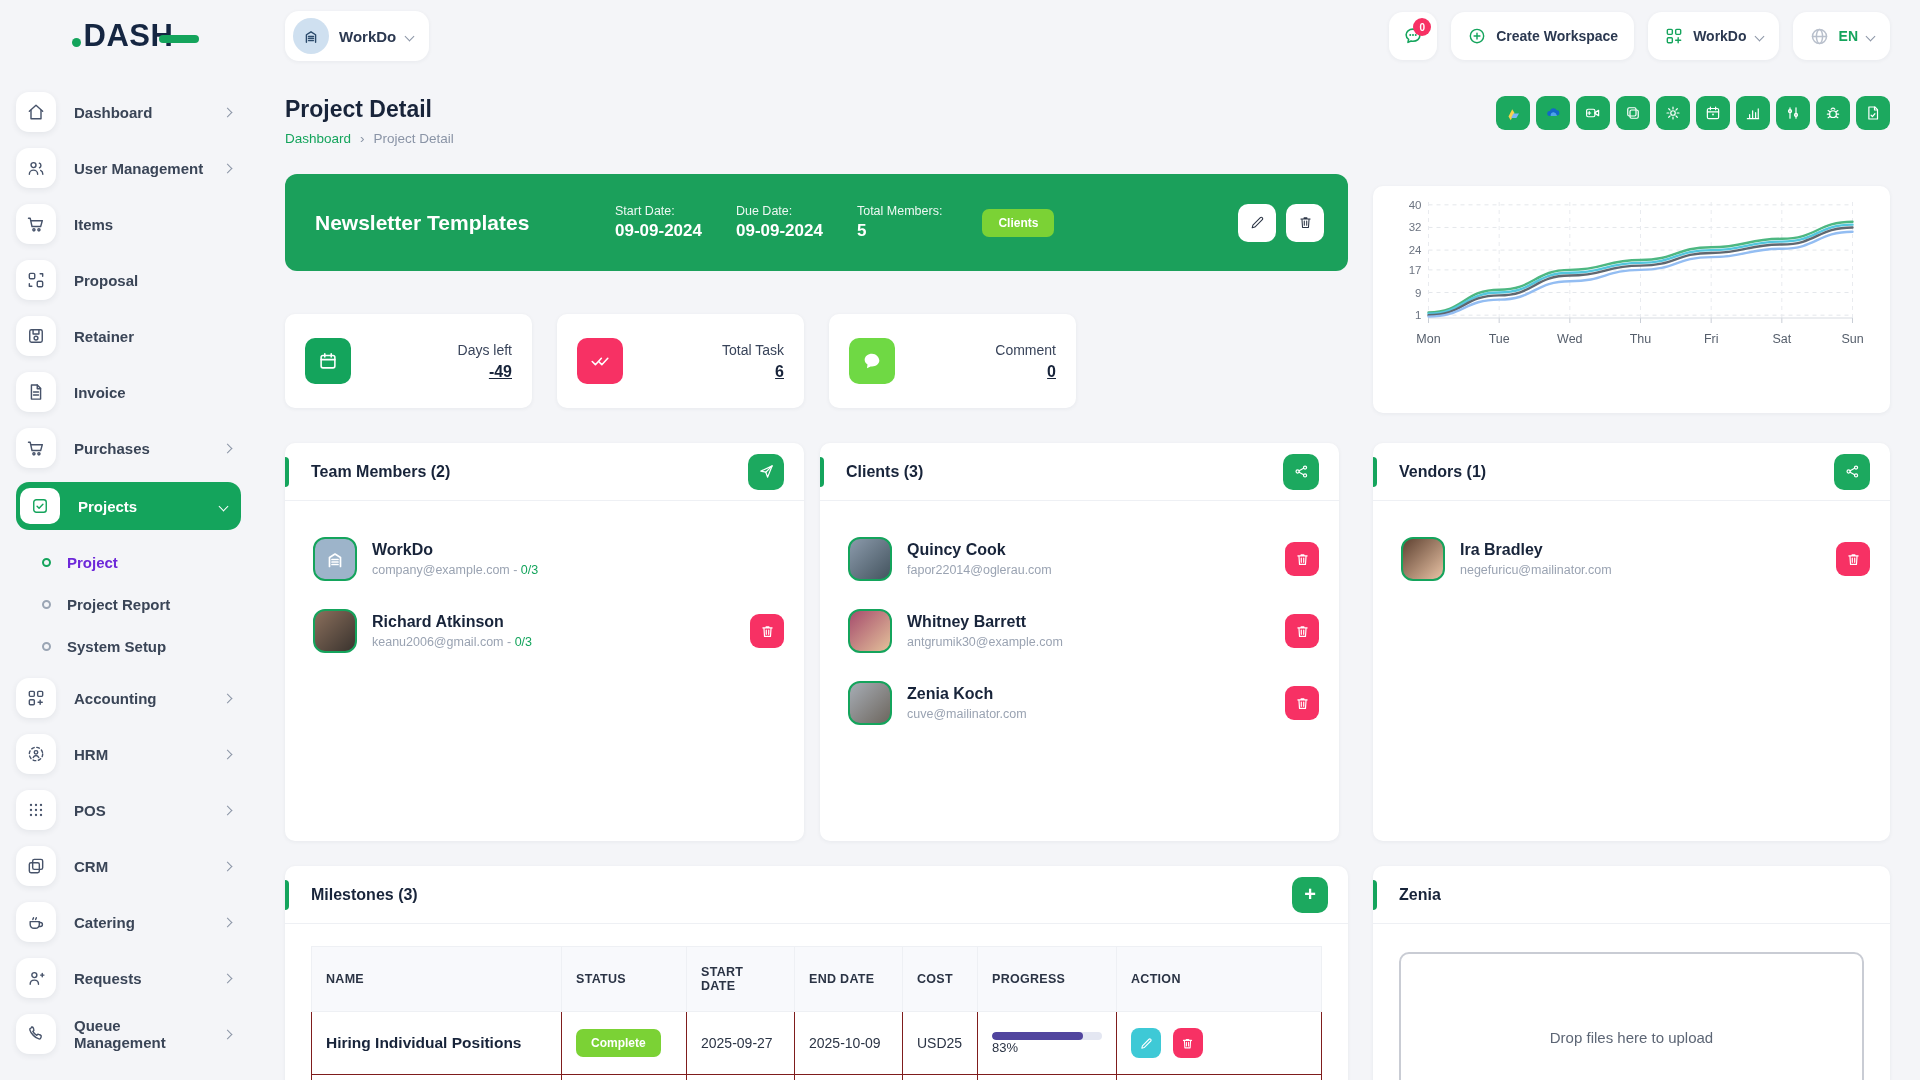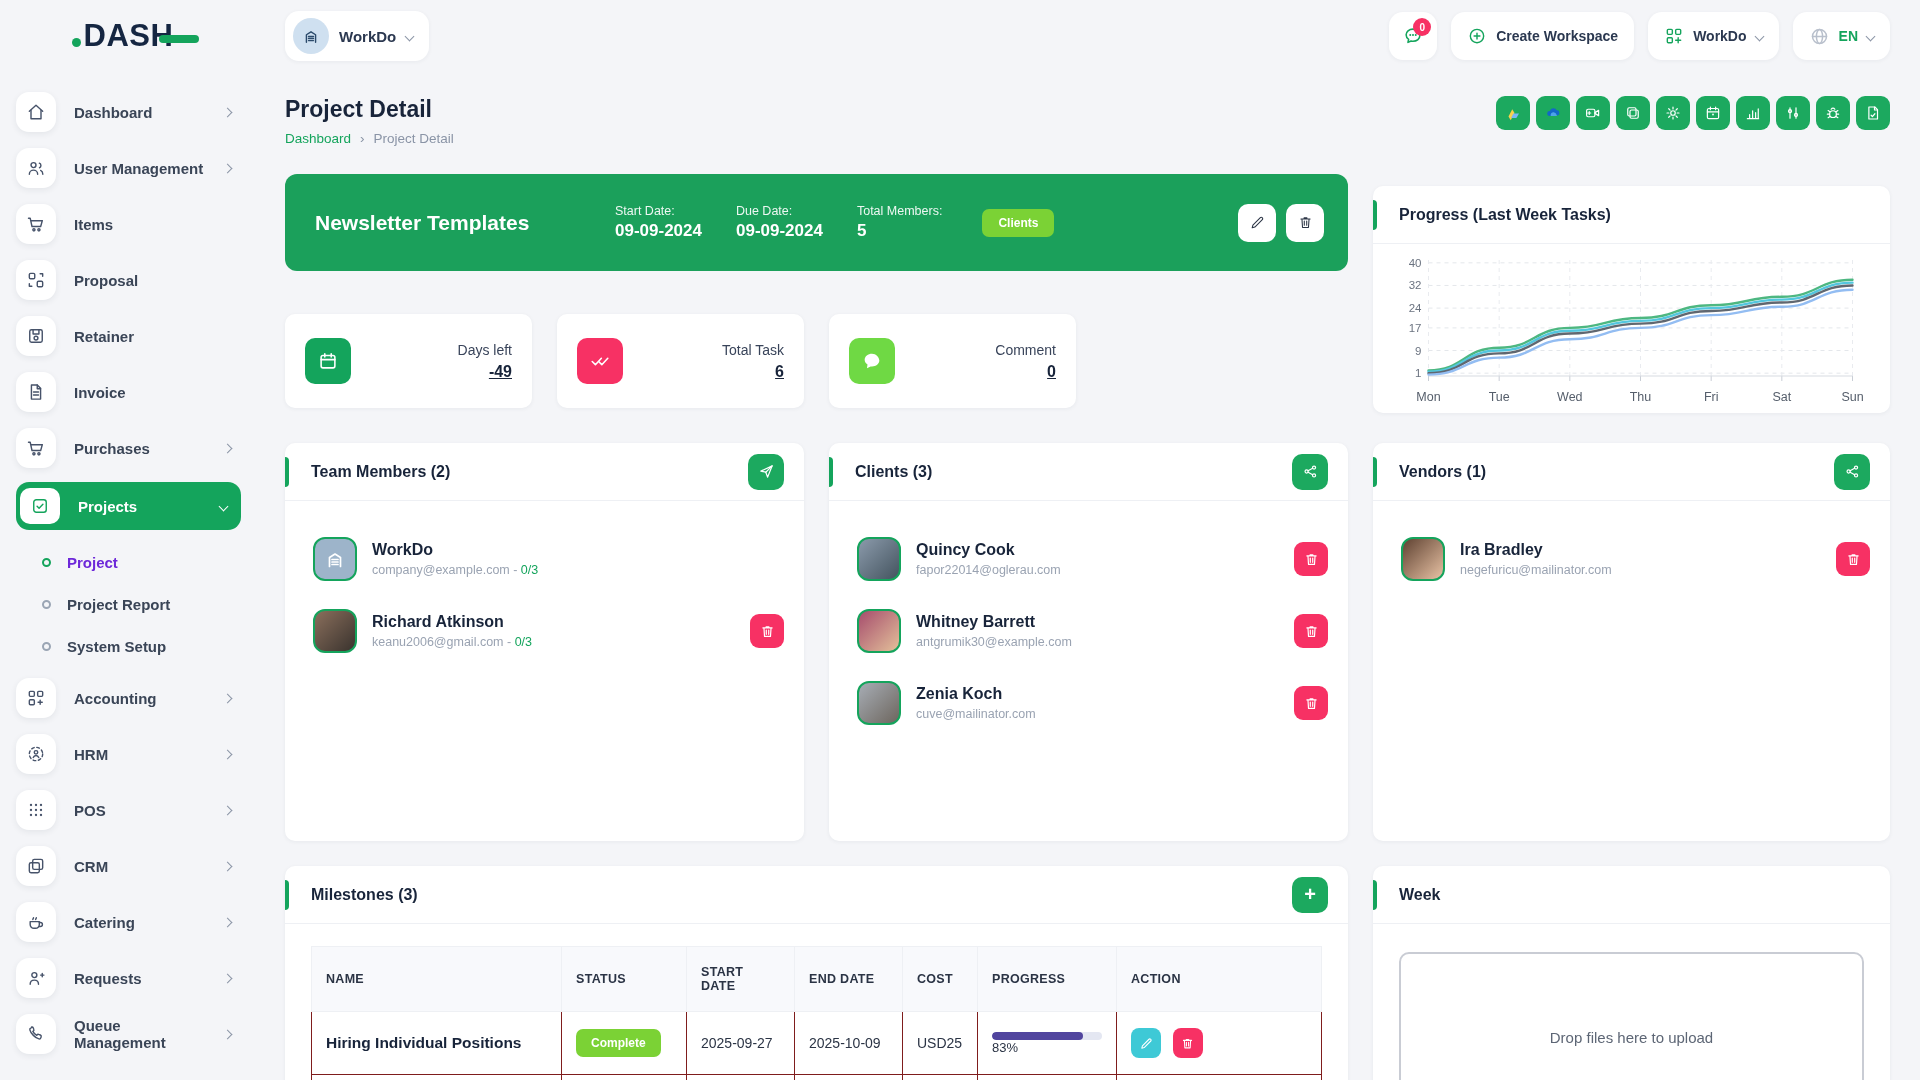--- a/index.html
+++ b/index.html
@@ -95,21 +95,21 @@
   .bg-green{background:#14a45c;} .bg-cyan{background:#3ec9d6;} .bg-pink{background:#f73164;} .bg-lgreen{background:#6fd944;}
 
   
   .panel-head { position:relative; display:flex; align-items:center; height:58px; padding:0 20px 0 26px;
                 border-bottom:1px solid #eef0f4; }
   .panel-head::before { content:""; position:absolute; left:0; top:14px; width:4px; height:30px;
                         border-radius:0 4px 4px 0; background:#14a45c; }
   .panel-title { font-size:16px; font-weight:700; color:#18243a; }
   .ph-btn { margin-left:auto; width:36px; height:36px; border-radius:10px; background:#1ca95f;
             display:flex; align-items:center; justify-content:center; cursor:pointer; color:#fff; }
-  .panels-row { display:flex; gap:25px; margin-top:35px; }
+  .panels-row { display:flex; gap:16px; margin-top:35px; }
   .panel { width:519px; height:398px; }
   .member-row { display:flex; align-items:center; padding:14px 20px 14px 28px; }
   .avatar { width:44px; height:44px; border-radius:12px; border:2px solid #14a45c; flex:0 0 44px;
             display:flex; align-items:center; justify-content:center; }
   .av-workdo { background:#9db4ca; }
   .av-richard { background:linear-gradient(135deg,#8a6f5c,#3a332e); }
   .av-quincy  { background:linear-gradient(135deg,#8b9aab,#44545f); }
   .av-whitney { background:linear-gradient(135deg,#a64d6d,#e3c09a); }
   .av-zenia   { background:linear-gradient(135deg,#a7adb5,#6d665e); }
   .av-ira     { background:linear-gradient(135deg,#5f4232,#e8c2a4); }
@@ -692,23 +692,20 @@
                   </td>
                 </tr>
               </tbody>
             </table>
           </div>
         </div>
       </div>
 
       <div class="col-right">
         <div class="card progress-card">
-          <div class="panel-head">
-            <span class="panel-title">Progress (Last Week Tasks)</span>
-          </div>
           <div class="chart-box">
             <svg id="progress-svg" viewBox="0 0 470 158" width="100%" height="158">
                 <line x1="36" y1="121.17073170731707" x2="460" y2="121.17073170731707" stroke="#e4e7eb" stroke-dasharray="4 4"></line>
                 <text x="29" y="125.17073170731707" text-anchor="end" font-size="11.5" fill="#6b7380" font-family="Liberation Sans, sans-serif">1</text>
                 <line x1="36" y1="98.53658536585367" x2="460" y2="98.53658536585367" stroke="#e4e7eb" stroke-dasharray="4 4"></line>
                 <text x="29" y="102.53658536585367" text-anchor="end" font-size="11.5" fill="#6b7380" font-family="Liberation Sans, sans-serif">9</text>
                 <line x1="36" y1="75.90243902439025" x2="460" y2="75.90243902439025" stroke="#e4e7eb" stroke-dasharray="4 4"></line>
                 <text x="29" y="79.90243902439025" text-anchor="end" font-size="11.5" fill="#6b7380" font-family="Liberation Sans, sans-serif">17</text>
                 <line x1="36" y1="56.09756097560976" x2="460" y2="56.09756097560976" stroke="#e4e7eb" stroke-dasharray="4 4"></line>
                 <text x="29" y="60.09756097560976" text-anchor="end" font-size="11.5" fill="#6b7380" font-family="Liberation Sans, sans-serif">24</text>
@@ -769,21 +766,21 @@
                   <svg class="ic ic-w" viewBox="0 0 24 24">
                     <path d="M5.5 7h13M10 7V5.5h4V7M7 7l.8 12h8.4L17 7M10.3 10v6M13.7 10v6"></path>
                   </svg>
                 </span>
             </div>
           </div>
         </div>
 
         <div class="card files">
           <div class="panel-head">
-            <span class="panel-title">Week</span>
+            <span class="panel-title">Zenia</span>
           </div>
           <div class="dropzone">
             <span>Drop files here to upload</span>
           </div>
         </div>
       </div>
     </div>
   </div>
 </div>
 

